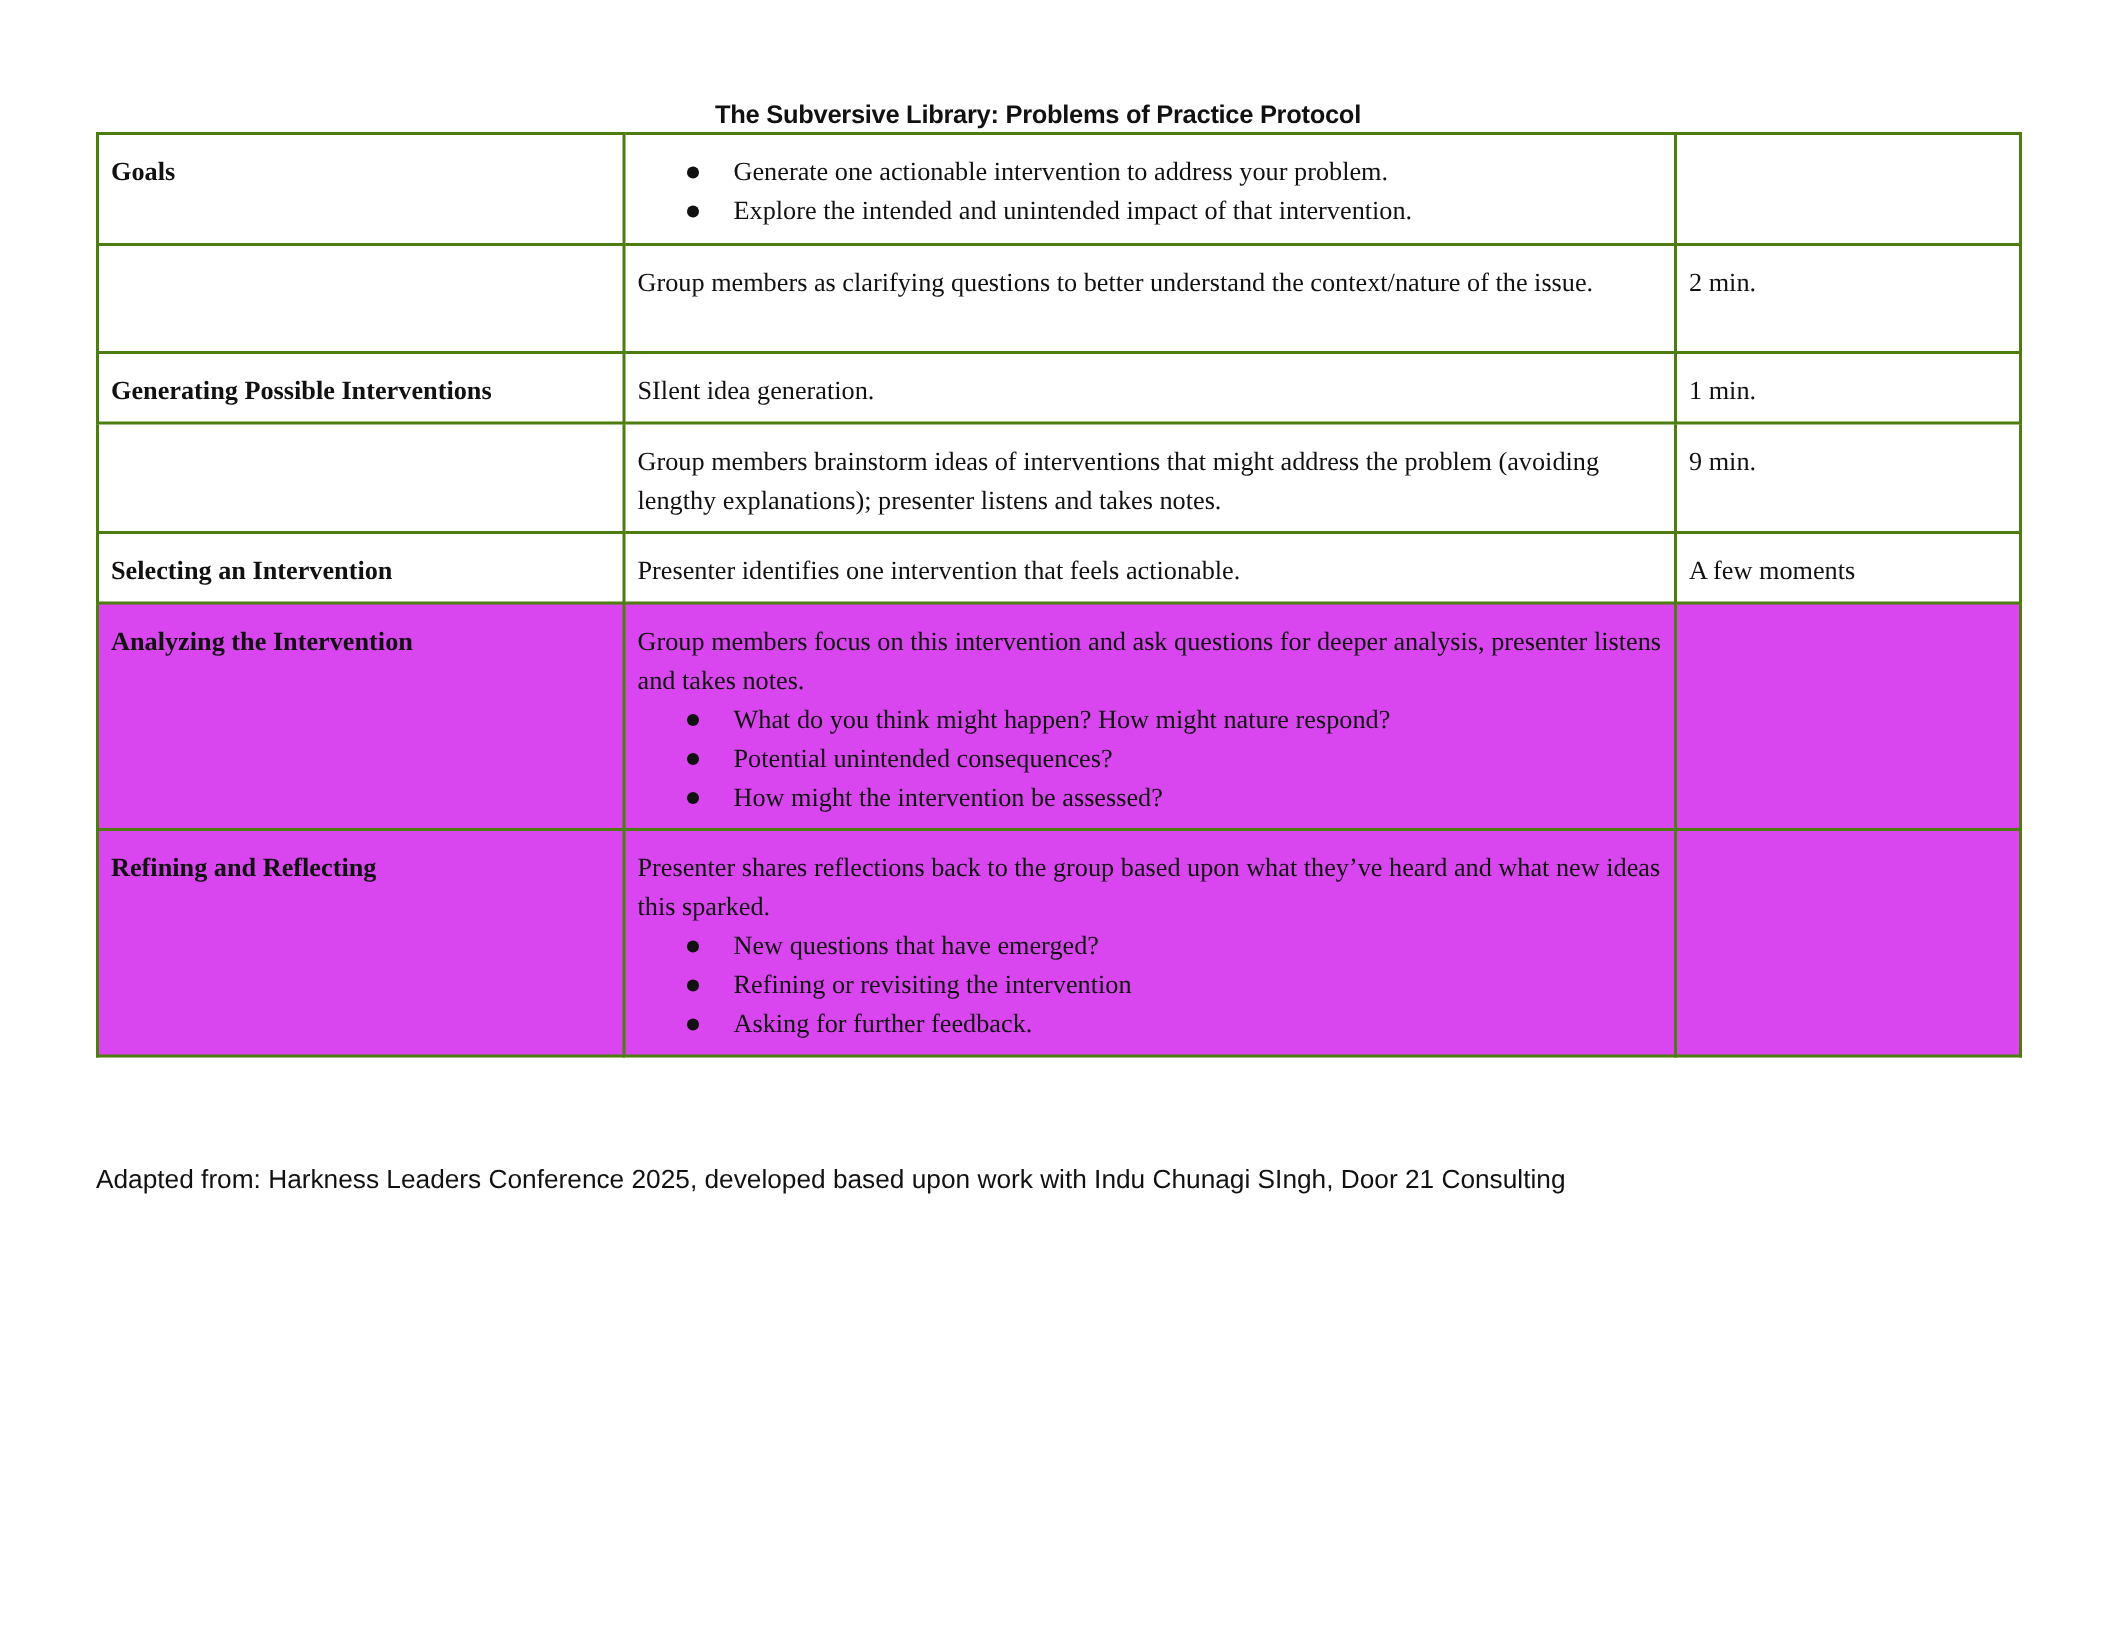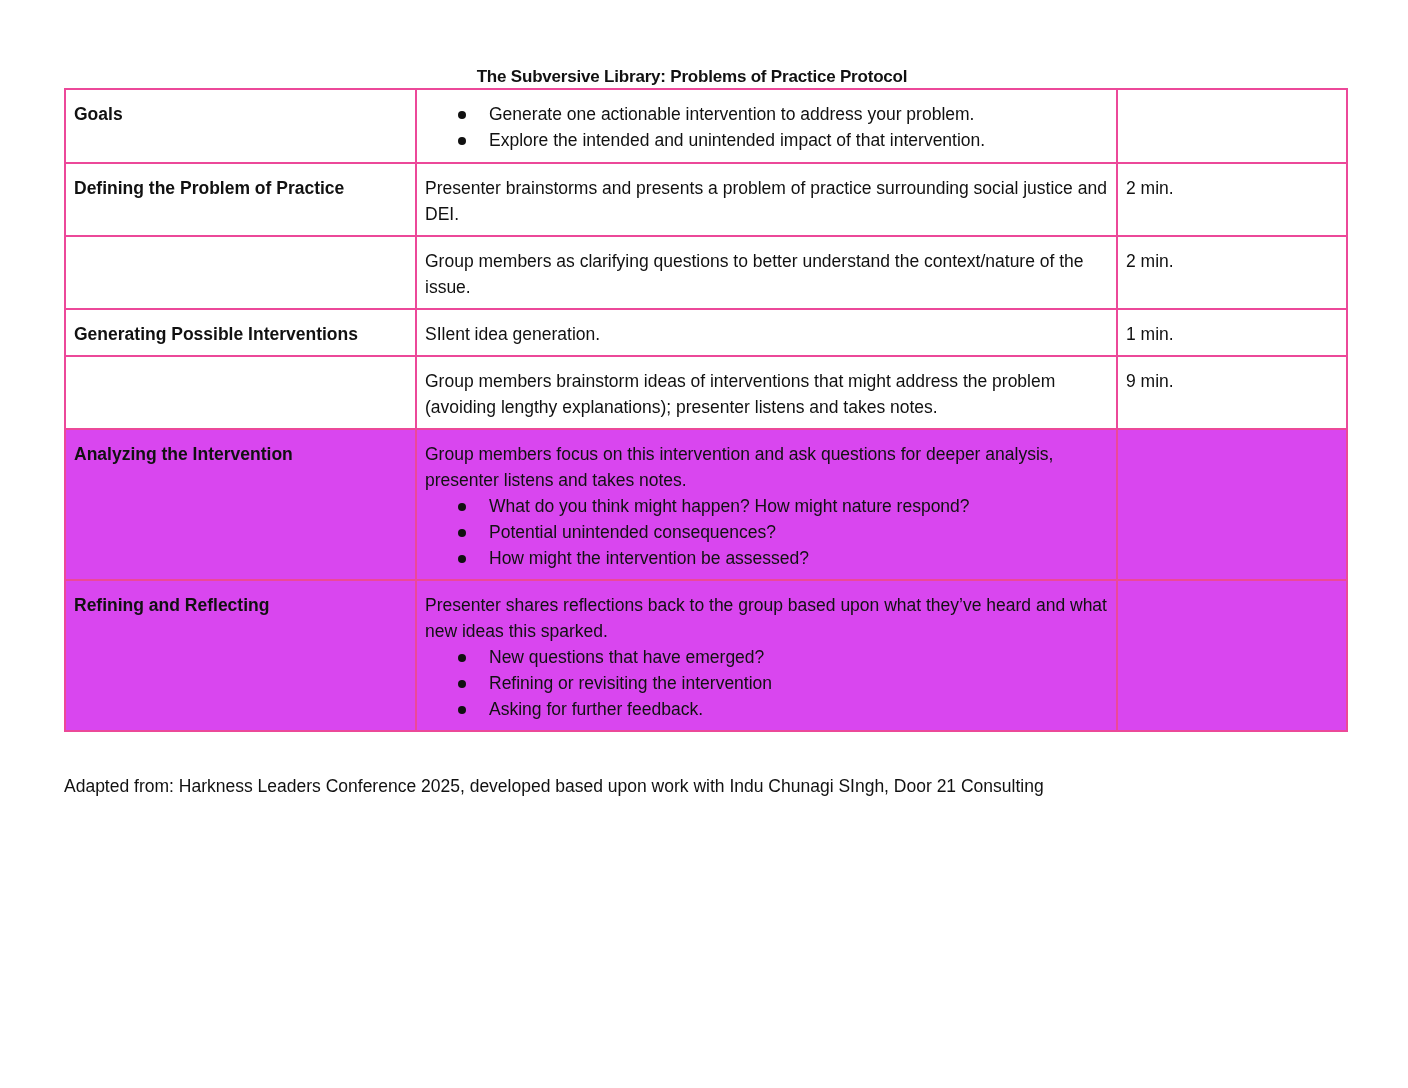--- a/index.html
+++ b/index.html
@@ -30,23 +30,24 @@
       position: absolute;
       left: 64px;
       top: 88px;
       width: 1282px;
       border-collapse: collapse;
       table-layout: fixed;
       font-size: 17.5px;
       line-height: 26px;
     }
     table.protocol td {
-      border: 2px solid #ec4899;
+      border: 2px solid #4d7c0f;
       vertical-align: top;
       padding: 11px 8px 8px 8px;
+      font-family: Liberation Serif, serif;
     }
     col.c1 { width: 351px; }
     col.c2 { width: 701px; }
     col.c3 { width: 230px; }
     .phase { font-weight: bold; }
     tr.shaded td { background: #d946ef; }
     ul.bullets {
       margin: 0;
       padding: 0;
       list-style: none;
@@ -90,44 +91,44 @@
       <td class="phase">Goals</td>
       <td>
         <ul class="bullets">
           <li>Generate one actionable intervention to address your problem.</li>
           <li>Explore the intended and unintended impact of that intervention.</li>
         </ul>
       </td>
       <td></td>
     </tr>
 
-    <tr style="height:72px;">
-      <td class="phase">Defining the Problem of Practice</td>
-      <td>Presenter brainstorms and presents a problem of practice surrounding social justice and DEI.</td>
-      <td>2 min.</td>
-    </tr>
 
     <tr style="height:72px;">
       <td class="phase"></td>
       <td>Group members as clarifying questions to better understand the context/nature of the issue.</td>
       <td>2 min.</td>
     </tr>
 
     <tr style="height:47px;">
       <td class="phase">Generating Possible Interventions</td>
       <td>SIlent idea generation.</td>
       <td>1 min.</td>
     </tr>
 
     <tr style="height:71px;">
       <td class="phase"></td>
       <td>Group members brainstorm ideas of interventions that might address the problem (avoiding lengthy explanations); presenter listens and takes notes.</td>
       <td>9 min.</td>
     </tr>
 
+    <tr style="height:46px;">
+      <td class="phase">Selecting an Intervention</td>
+      <td>Presenter identifies one intervention that feels actionable.</td>
+      <td>A few moments</td>
+    </tr>
 
     <tr class="shaded" style="height:151px;">
       <td class="phase">Analyzing the Intervention</td>
       <td>
         <div>Group members focus on this intervention and ask questions for deeper analysis, presenter listens and takes notes.</div>
         <ul class="bullets">
           <li>What do you think might happen? How might nature respond?</li>
           <li>Potential unintended consequences?</li>
           <li>How might the intervention be assessed?</li>
         </ul>

